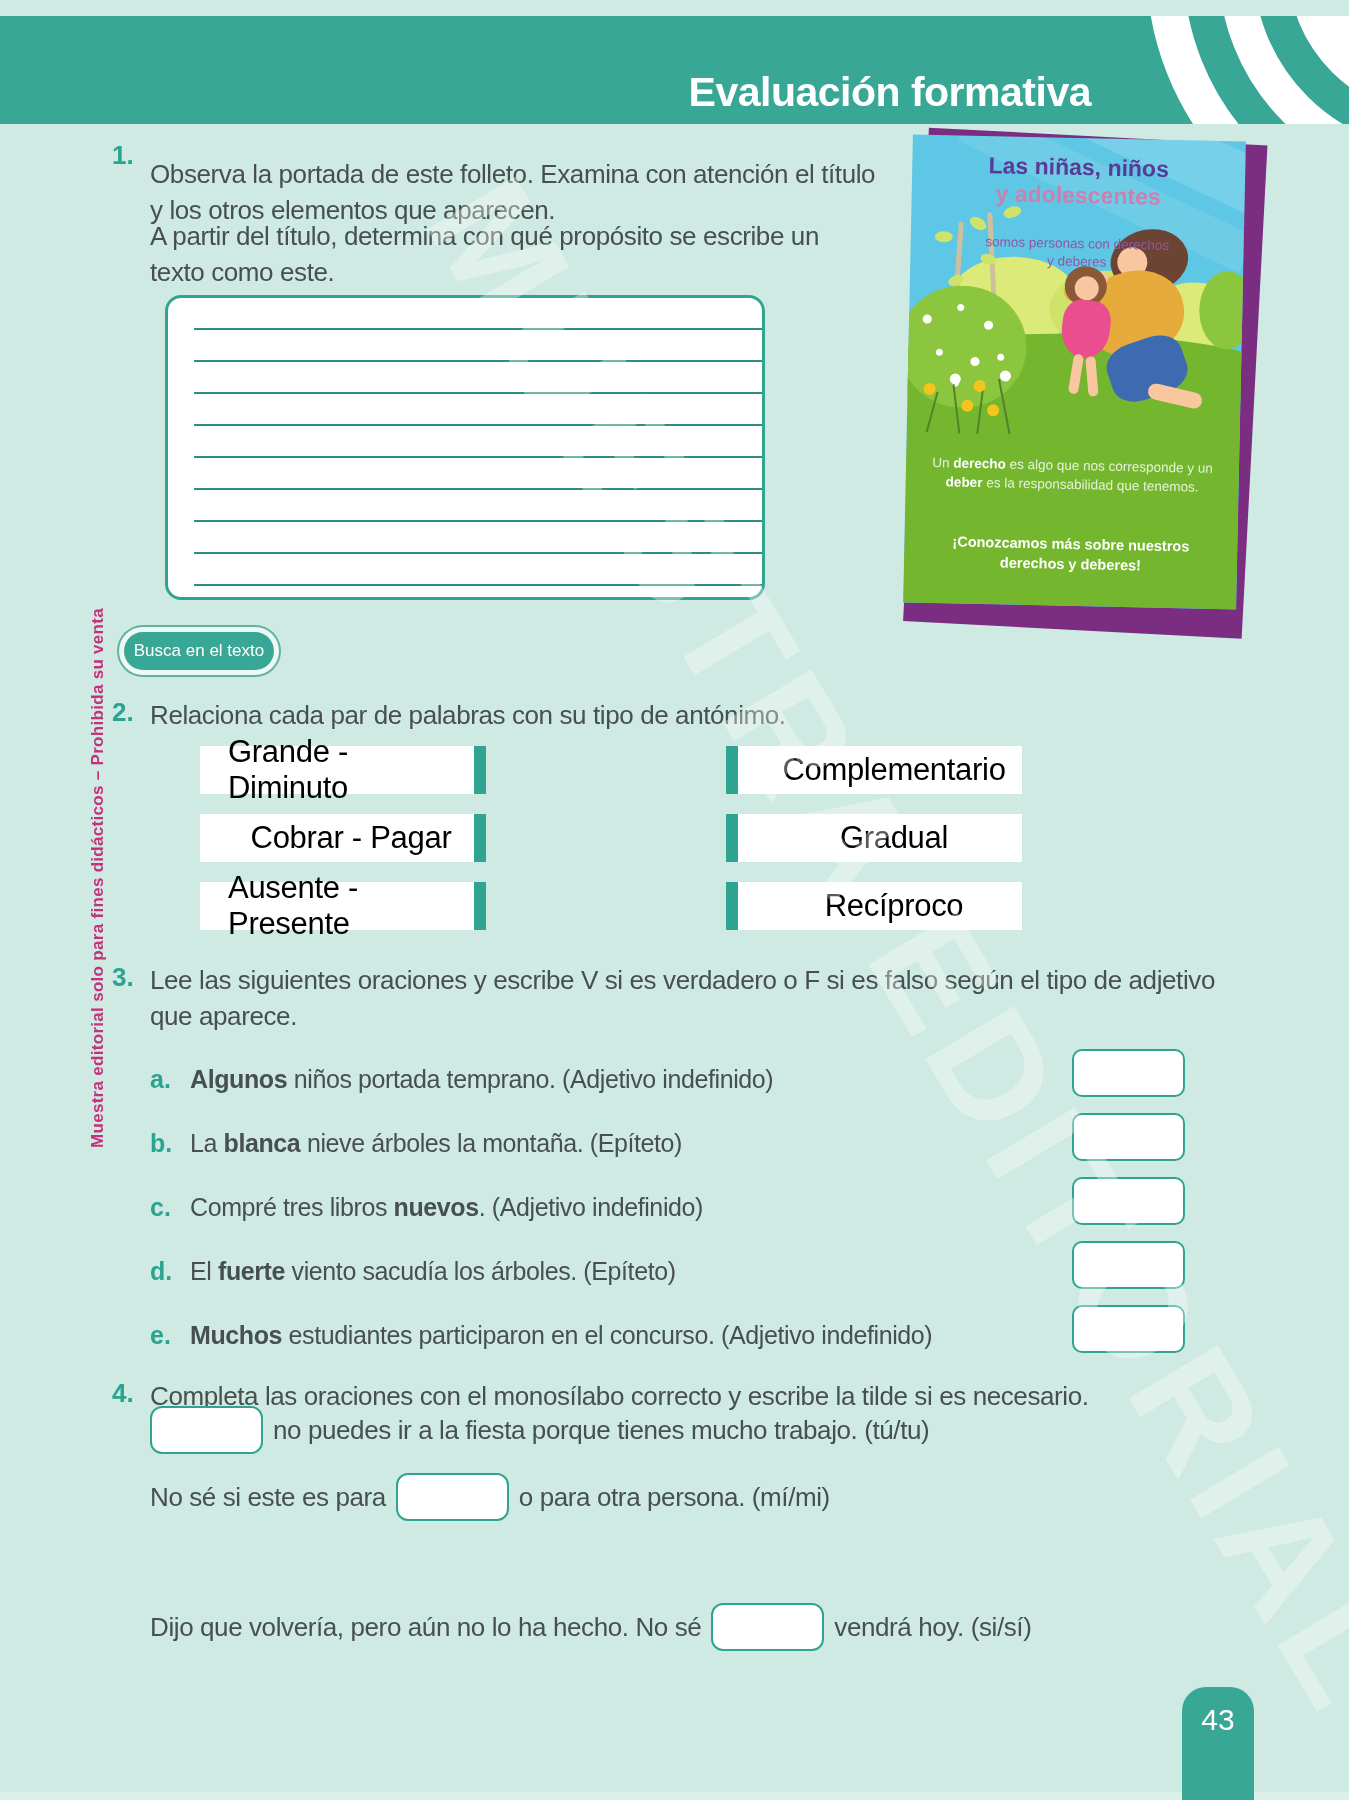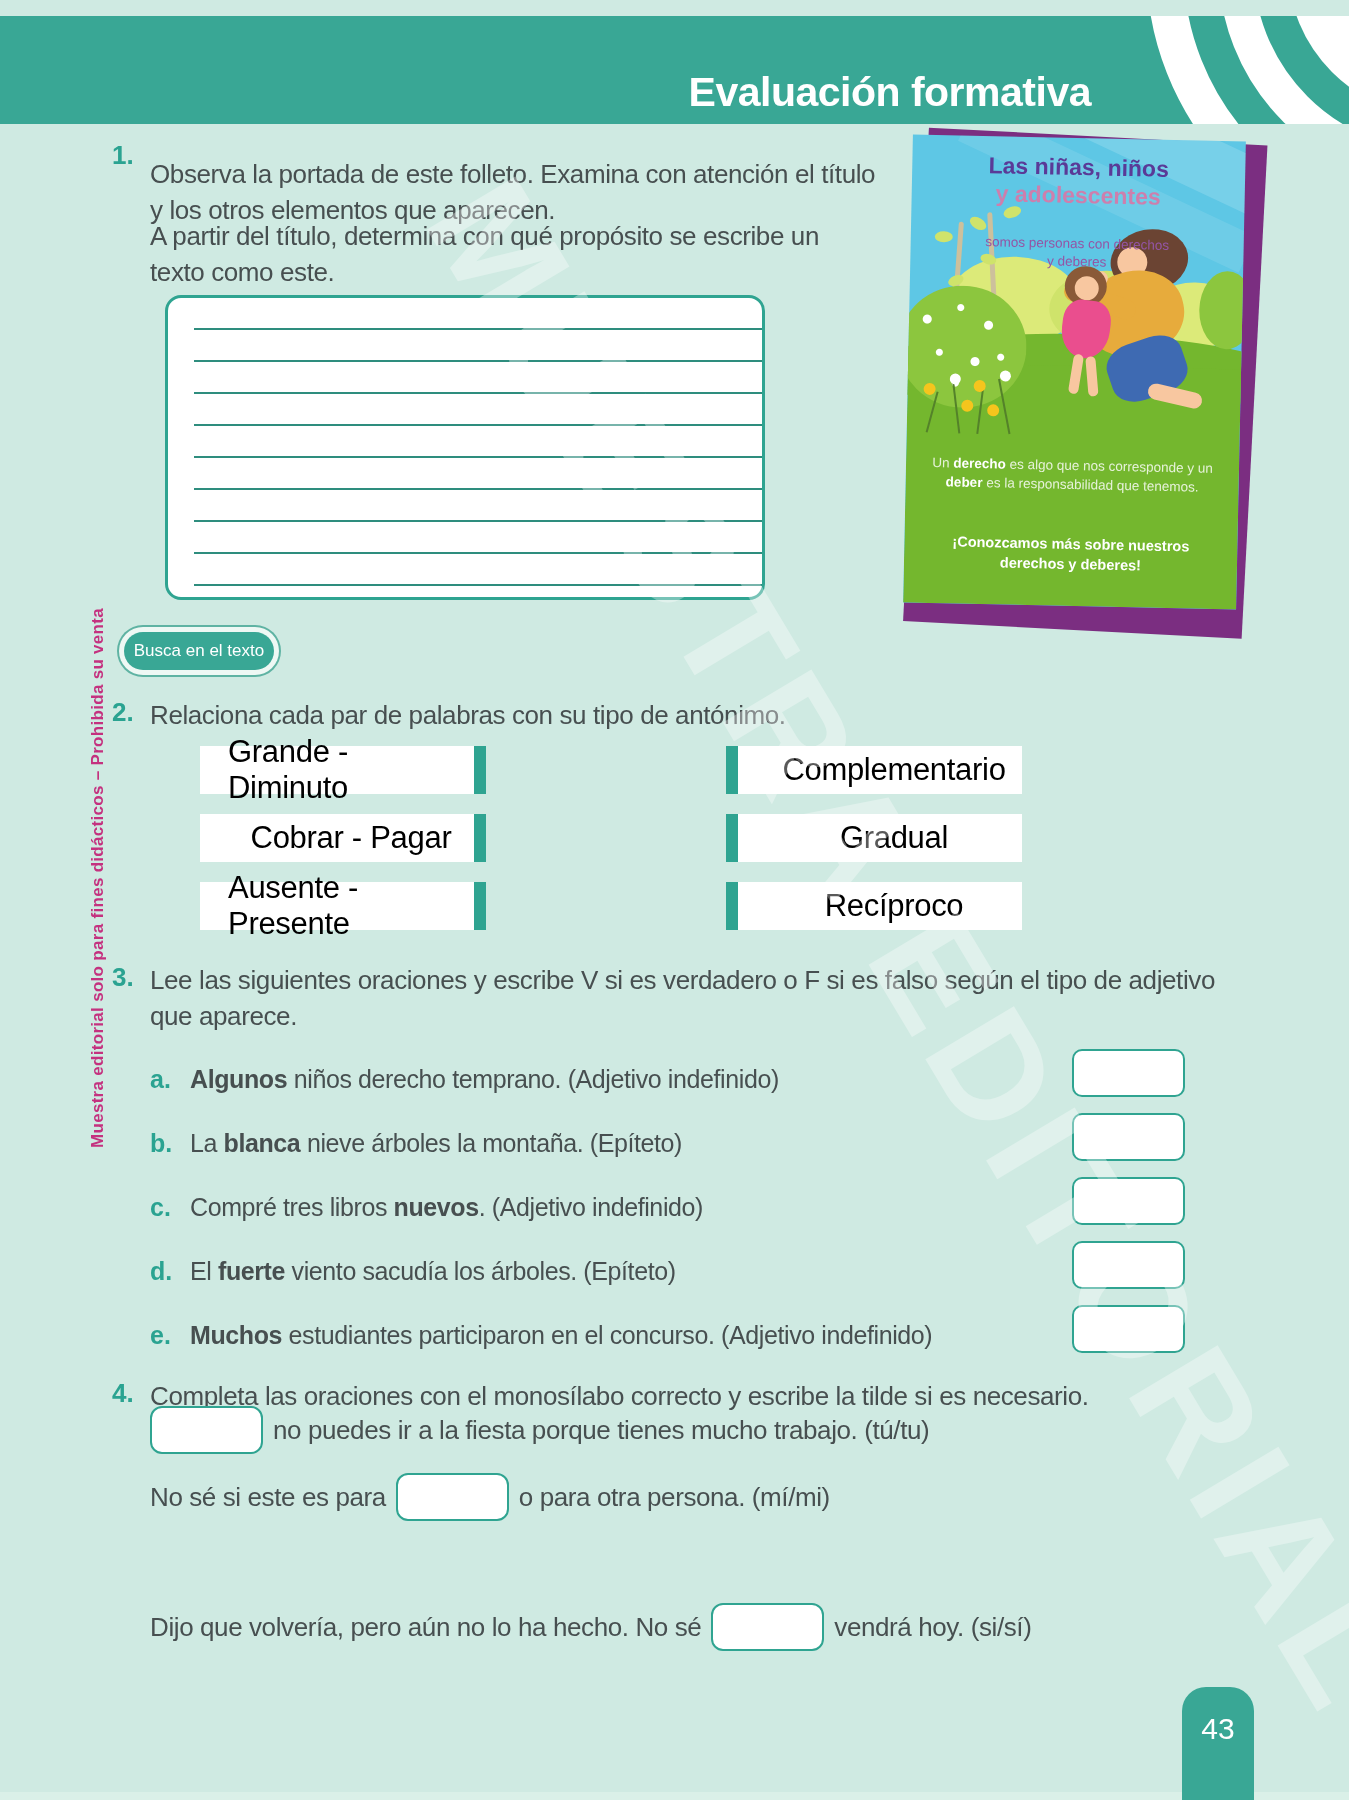--- a/index.html
+++ b/index.html
@@ -102,21 +102,21 @@
   }
   .watermark{
     position:absolute;left:540px;top:150px;z-index:50;pointer-events:none;
     transform:rotate(59deg);transform-origin:0 0;
     font-size:150px;font-weight:bold;letter-spacing:10px;white-space:nowrap;
     color:rgba(255,255,255,0.35);
   }
   .page-tab{
     position:absolute;left:1182px;top:1687px;width:72px;height:113px;
     background:#39a795;border-radius:24px 24px 0 0;z-index:60;
-    text-align:center;color:#ffffff;font-size:30px;padding-top:25px;box-sizing:border-box;
+    text-align:center;color:#ffffff;font-size:30px;padding-top:16px;box-sizing:border-box;
   }
   .bottom-edge{position:absolute;left:0;bottom:0;width:1349px;height:8px;background:#daf0e8;}
 </style>
 </head>
 <body>
 
 <div class="page">
 
   <div class="header">
     <div class="header-title">Evaluación formativa</div>
@@ -241,21 +241,21 @@
   </div>
   <div class="match-right" style="top:882px;">
     <div class="bar"></div>
     <div class="match-label">Recíproco</div>
   </div>
 
   <div class="q-num q3-num">3.</div>
   <div class="q-text q3-text">Lee las siguientes oraciones y escribe V si es verdadero o F si es falso según el tipo de adjetivo que aparece.</div>
 
   <div class="item-letter" style="top:1065px;">a.</div>
-  <div class="item-text" style="top:1065px;"><span></span><b>Algunos</b><span> niños derecho temprano. (Adjetivo indefinido)</span></div>
+  <div class="item-text" style="top:1065px;"><span></span><b>Algunos</b><span> niños portada temprano. (Adjetivo indefinido)</span></div>
   <div class="vf-box" style="top:1049px;"></div>
 
   <div class="item-letter" style="top:1129px;">b.</div>
   <div class="item-text" style="top:1129px;"><span>La </span><b>blanca</b><span> nieve árboles la montaña. (Epíteto)</span></div>
   <div class="vf-box" style="top:1113px;"></div>
 
   <div class="item-letter" style="top:1193px;">c.</div>
   <div class="item-text" style="top:1193px;"><span>Compré tres libros </span><b>nuevos</b><span>. (Adjetivo indefinido)</span></div>
   <div class="vf-box" style="top:1177px;"></div>
 

